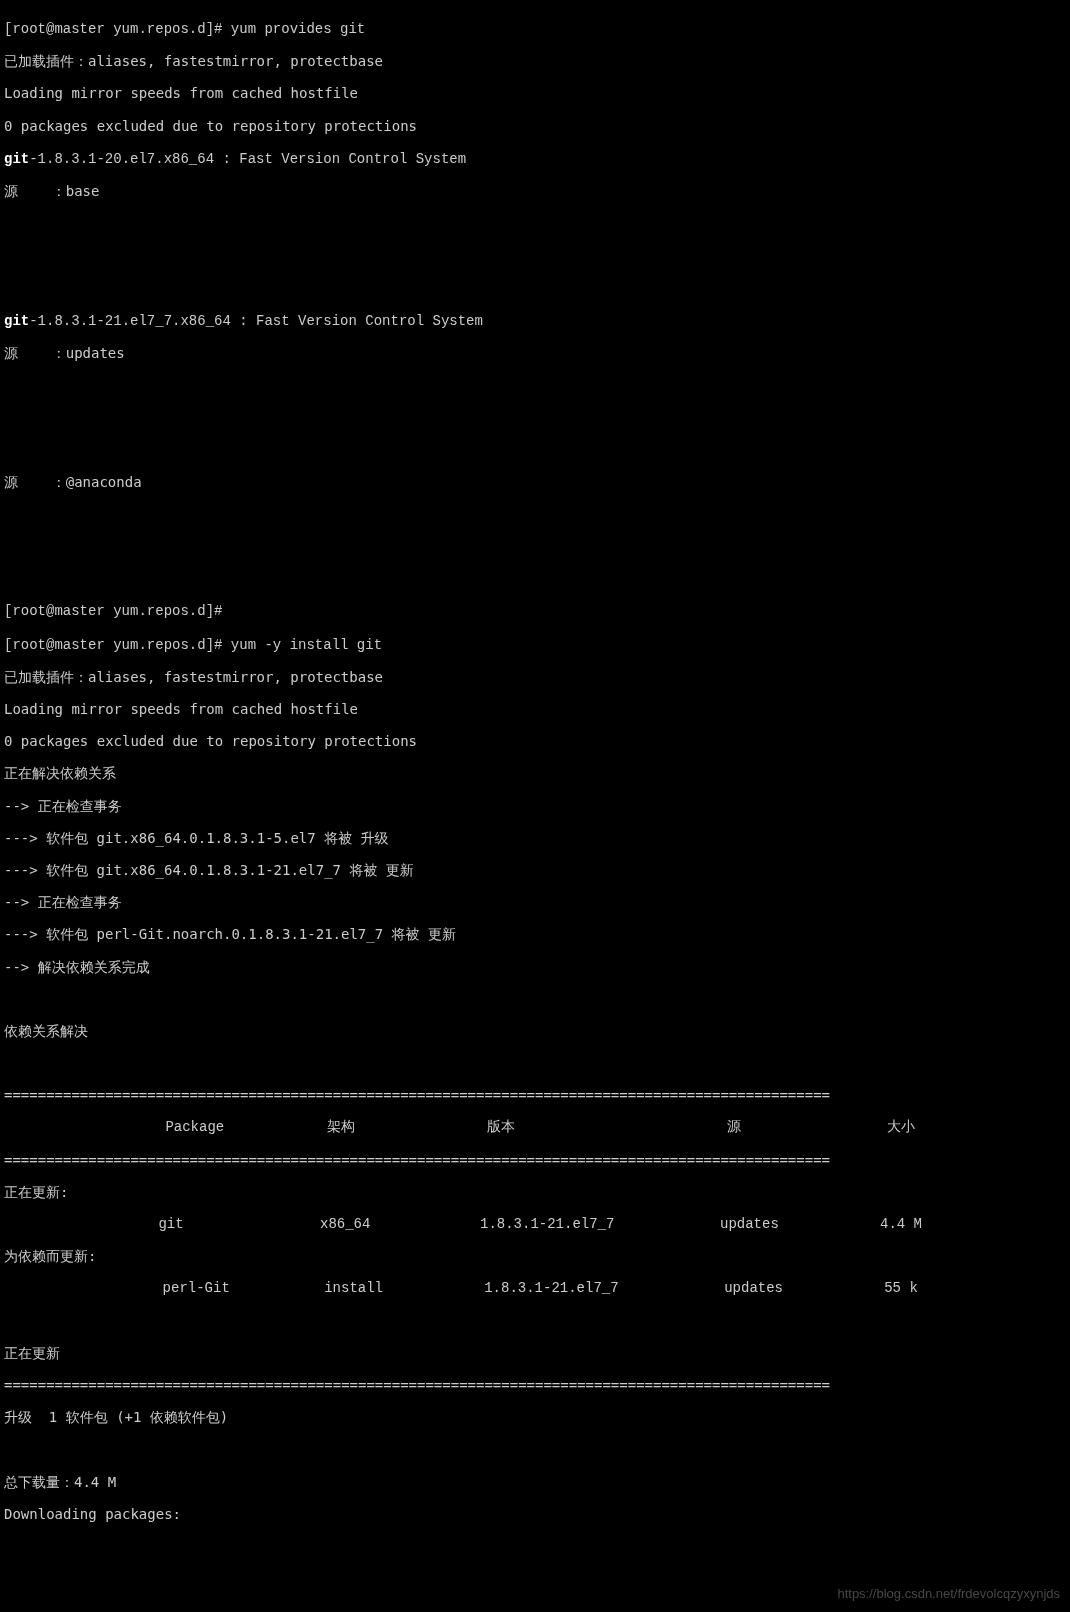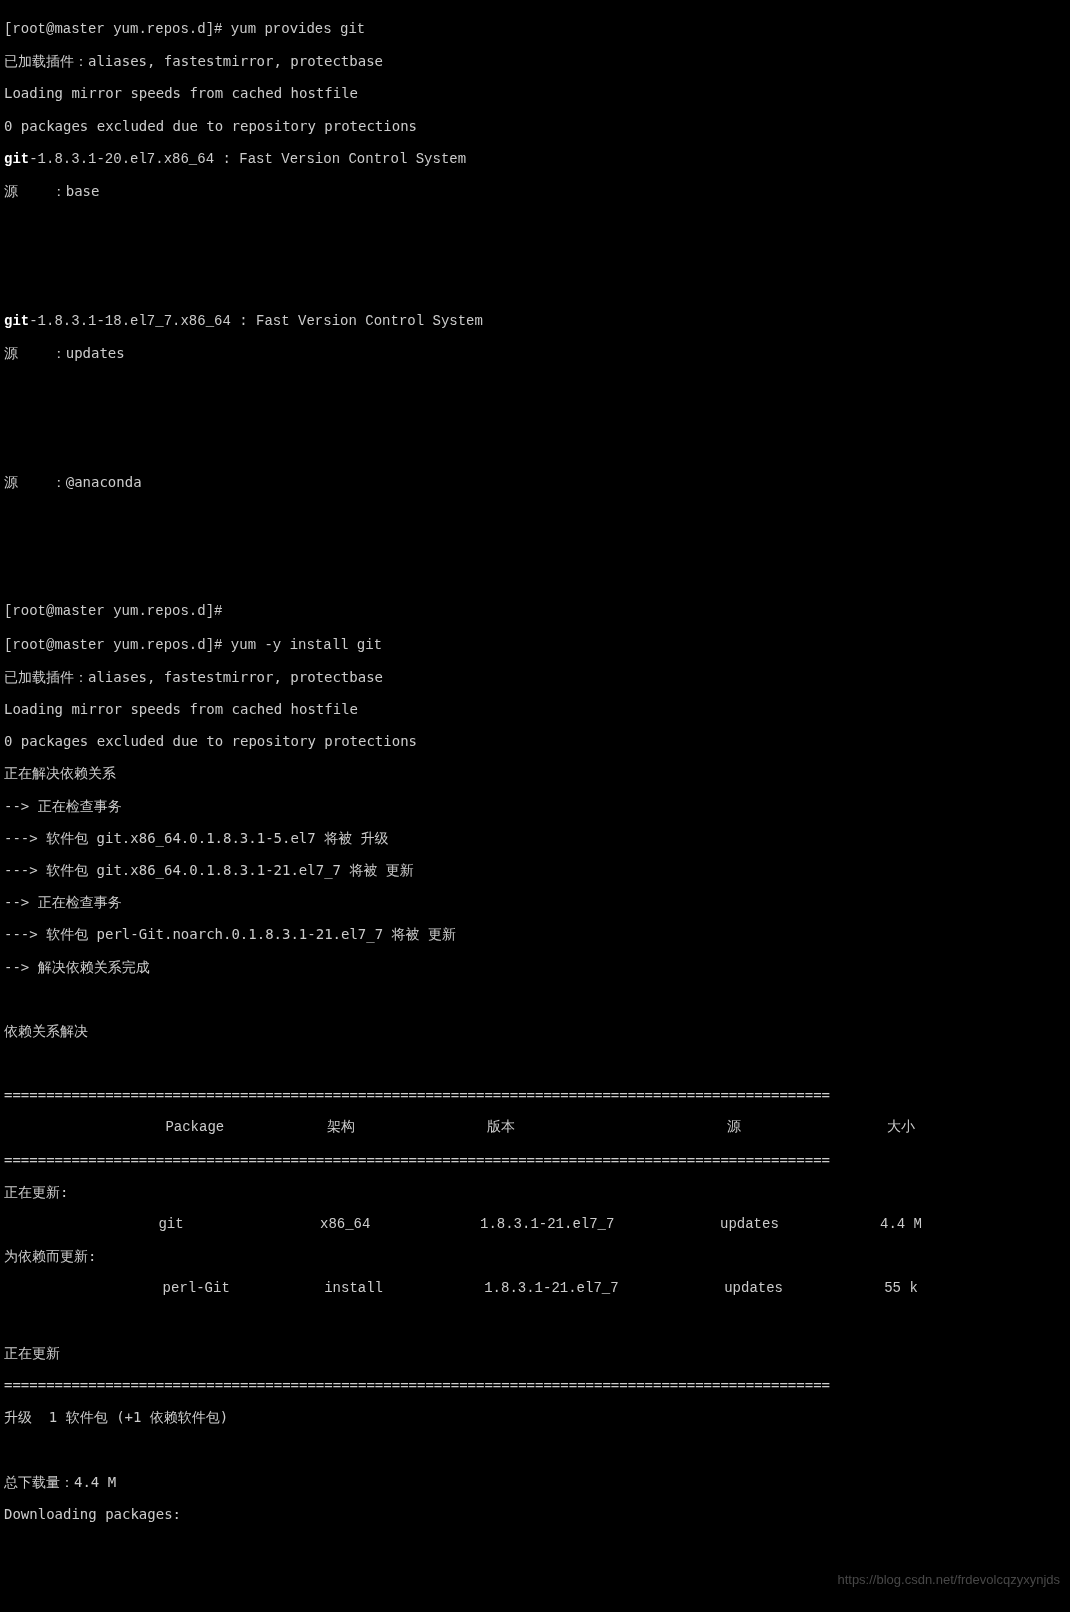--- a/index.html
+++ b/index.html
@@ -14,21 +14,21 @@
   }
   .terminal {
     padding: 4px 2px 4px 4px;
     white-space: pre;
     overflow: hidden;
   }
   .b { font-weight: bold; color: #fff; }
   .watermark {
     position: fixed;
     right: 10px;
-    bottom: 24px;
+    bottom: 10px;
     color: #666;
     font-size: 13px;
     font-family: sans-serif;
     opacity: 0.7;
   }
   .line span { white-space: pre; font-family: Liberation Mono, monospace; }
   .pad-right { display:flex; justify-content:center; }
 </style>
 </head>
 <body>
@@ -36,21 +36,21 @@
 <div class="terminal">
 <div class="line"><span>[root@master yum.repos.d]# </span><span>yum provides git</span></div>
 <div class="line">已加载插件：aliases, fastestmirror, protectbase</div>
 <div class="line">Loading mirror speeds from cached hostfile</div>
 <div class="line">0 packages excluded due to repository protections</div>
 <div class="line"><span class="b">git</span><span>-1.8.3.1-20.el7.x86_64 : Fast Version Control System</span></div>
 <div class="line">源    ：base</div>
 <div class="line">&nbsp;</div>
 <div class="line">&nbsp;</div>
 <div class="line">&nbsp;</div>
-<div class="line"><span class="b">git</span><span>-1.8.3.1-18.el7_7.x86_64 : Fast Version Control System</span></div>
+<div class="line"><span class="b">git</span><span>-1.8.3.1-21.el7_7.x86_64 : Fast Version Control System</span></div>
 <div class="line">源    ：updates</div>
 <div class="line">&nbsp;</div>
 <div class="line">&nbsp;</div>
 <div class="line">&nbsp;</div>
 <div class="line">源    ：@anaconda</div>
 <div class="line">&nbsp;</div>
 <div class="line">&nbsp;</div>
 <div class="line">&nbsp;</div>
 <div class="line"><span>[root@master yum.repos.d]# </span></div>
 <div class="line"><span>[root@master yum.repos.d]# </span><span>yum -y install git</span></div>

